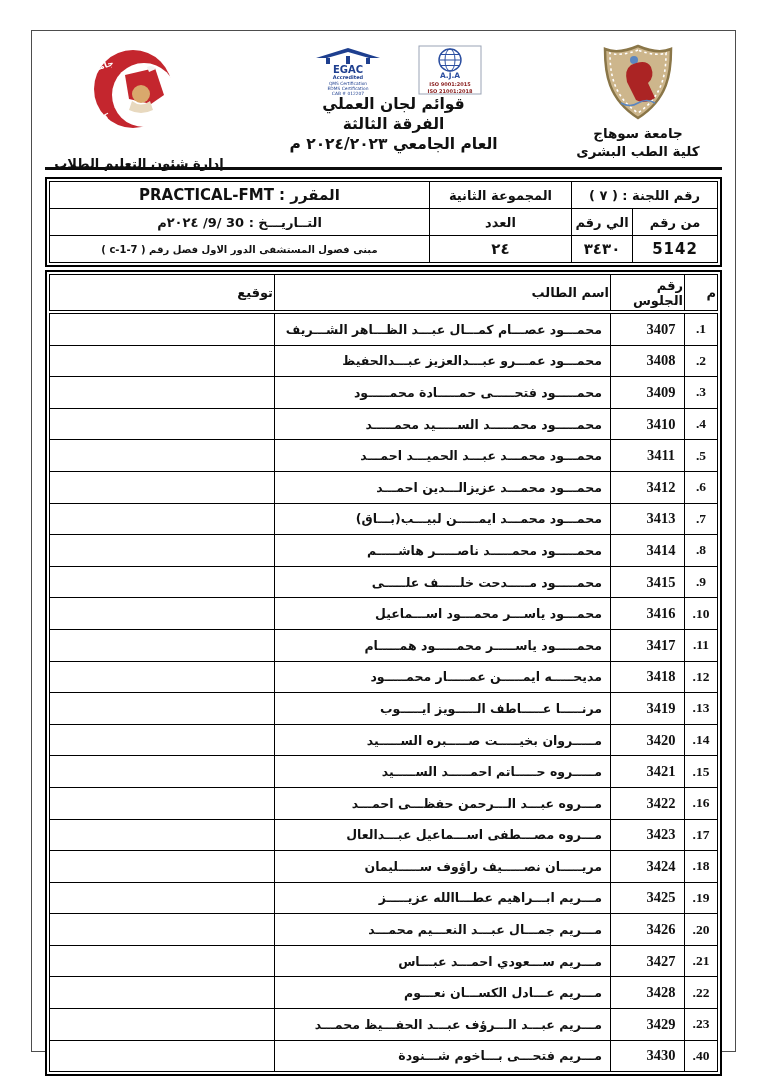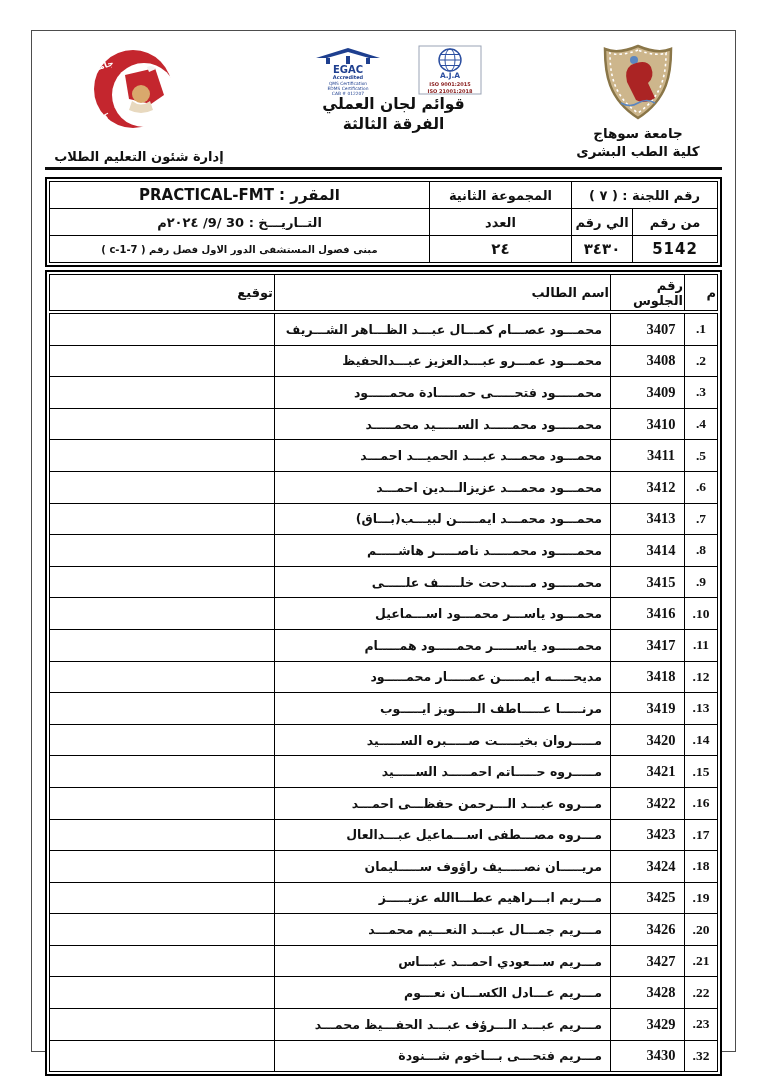--- a/index.html
+++ b/index.html
@@ -14,21 +14,21 @@
     background:#fff;
   }
   
   .hdr{display:flex;align-items:flex-start;height:128px;}
   .emblem{width:168px;text-align:center;padding-top:6px;}
   .emblem .cap{font-weight:bold;font-size:13.5px;line-height:1.3;}
   .center{flex:1;text-align:center;padding-top:8px;}
   .certs{display:flex;direction:ltr;justify-content:center;gap:28px;height:50px;align-items:center;}
   .title-l{font-size:15.5px;font-weight:bold;line-height:1.28;}
   .cresc{width:188px;text-align:center;padding-top:10px;}
-  .cresc .cap{font-weight:bold;font-size:13px;margin-top:12px;}
+  .cresc .cap{font-weight:bold;font-size:13px;margin-top:19px;}
   .rule{border-top:3px solid #0d0d0d;margin-top:2px;}
   
   .tblwrap{border:2px solid #000;padding:2px;background:#fff;}
   .info{margin-top:7px;}
   table{border-collapse:collapse;width:100%;table-layout:fixed;}
   td,th{border:1px solid #000;text-align:center;vertical-align:middle;overflow:hidden;}
   .info td{font-weight:bold;font-size:13px;height:24px;}
   .info .num{font-size:15px;letter-spacing:1px;}
   .info .loc{font-size:10px;}
   .info .course{font-size:15px;}
@@ -79,20 +79,21 @@
           <line x1="21" y1="15" x2="43" y2="15" stroke="#2b4ea0" stroke-width="1"></line>
           <line x1="23" y1="9.5" x2="41" y2="9.5" stroke="#2b4ea0" stroke-width="1"></line>
           <line x1="23" y1="20.5" x2="41" y2="20.5" stroke="#2b4ea0" stroke-width="1"></line>
           <text x="32" y="33" text-anchor="middle" font-size="7.5" font-weight="bold" fill="#2b4ea0">A.J.A</text>
           <text x="32" y="41" text-anchor="middle" font-size="5" font-weight="bold" fill="#8b2020">ISO 9001:2015</text>
           <text x="32" y="47.5" text-anchor="middle" font-size="5" font-weight="bold" fill="#8b2020">ISO 21001:2018</text>
         </svg>
       </div>
       <div class="title-l">قوائم لجان العملي</div>
       <div class="title-l">الفرقة الثالثة</div>
+      <div class="title-l">العام الجامعي ٢٠٢٤/٢٠٢٣ م</div>
     </div>
 
     <div class="cresc">
       <svg width="140" height="86" viewBox="0 0 140 86">
         <circle cx="64" cy="42" r="39" fill="#c4262e"></circle>
         <circle cx="75" cy="48" r="32" fill="#ffffff"></circle>
         <path d="M56 28 l30 -7 l9 27 l-13 9 l-22 -5 Z" fill="#c4262e"></path>
         <circle cx="72" cy="47" r="9" fill="#d9a86c"></circle>
         <path d="M63 54 q9 7 18 0 l3 9 q-12 6 -24 0 Z" fill="#e8d9bf"></path>
         <path d="M78 20 q6 -3 9 2 l-7 3 Z" fill="#f2f2f2"></path>
@@ -308,21 +309,21 @@
           </tr>
 
           <tr>
             <td class="idx">23.</td>
             <td class="seat">3429</td>
             <td class="name">مـــريم عبـــد الـــرؤف عبـــد الحفـــيظ محمـــد</td>
             <td class="sig"></td>
           </tr>
 
           <tr>
-            <td class="idx">32.</td>
+            <td class="idx">40.</td>
             <td class="seat">3430</td>
             <td class="name">مـــريم فتحـــى بـــاخوم شـــنودة</td>
             <td class="sig"></td>
           </tr>
         </tbody>
     </table>
   </div>
 
 </div>
 

